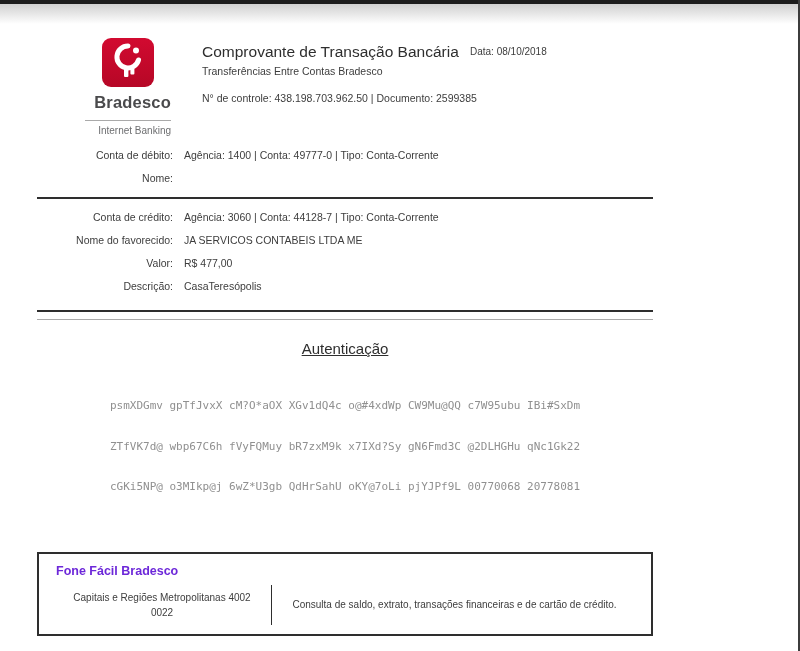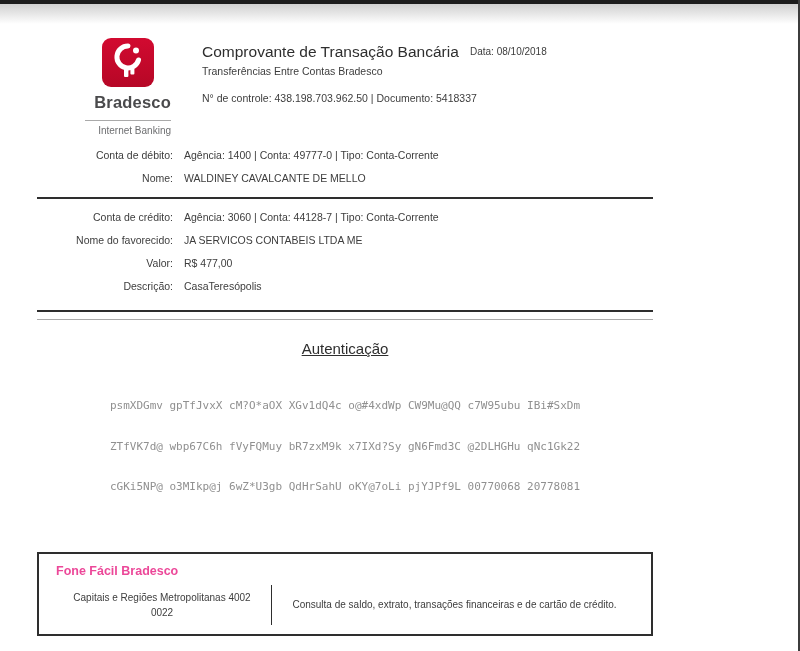--- a/index.html
+++ b/index.html
@@ -49,21 +49,21 @@
 
   .notice { font-size: 10px; margin: 12px 0 11px 1px; }
 
   .auth-title { text-align: center; font-size: 15px; color: #2e2e2e; margin-top: 20px; text-decoration: underline; }
   .auth-code { margin-top: 15px; text-align: center;
     font-family: "DejaVu Sans Mono", monospace; font-size: 11px; line-height: 13.5px; color: #909090;
     white-space: pre; }
 
   
   .phone-box { margin-top: 31px; width: 616px; border: 2px solid #2e2e2e; padding-bottom: 9px; }
-  .pbox-title { font-size: 12.5px; font-weight: bold; color: #ec4899; padding: 10px 17px 7px 17px; }
+  .pbox-title { font-size: 12.5px; font-weight: bold; color: #6d28d9; padding: 10px 17px 7px 17px; }
   .ptable { margin: 0 14px; }
   .prow { display: flex; align-items: stretch; }
   .pcell { padding: 5px 8px; text-align: center; font-size: 10px; line-height: 15px;
     display: flex; flex-direction: column; justify-content: center; }
   .pcell:not(:last-child) { border-right: 1px solid #2e2e2e; }
   .r1c1 { width: 37.5%; } .r1c2 { width: 62.5%; }
 </style>
 </head>
 <body>
 
@@ -84,33 +84,32 @@
             <rect x="19.4" y="26" width="4" height="6.5" rx="1" fill="#ffffff"></rect>
           </svg>
         </span>
       </div>
       <div class="brand-name">Bradesco</div>
       <div class="brand-channel">Internet Banking</div>
     </div>
     <div class="header-main">
       <div class="doc-title">Comprovante de Transação Bancária</div>
       <div class="doc-subtitle">Transferências Entre Contas Bradesco</div>
-      <div class="control-line">N° de controle: 438.198.703.962.50 | Documento: 5418337</div>
+      <div class="control-line">N° de controle: 438.198.703.962.50 | Documento: 2599385</div>
     </div>
     <div class="doc-date">Data: 08/10/2018</div>
   </div>
 
   <div class="details">
     <div class="drow">
       <div class="dlabel">Conta de débito:</div>
       <div class="dvalue">Agência: 1400 | Conta: 49777-0 | Tipo: Conta-Corrente</div>
     </div>
     <div class="drow">
       <div class="dlabel">Nome:</div>
-      <div class="dvalue">WALDINEY CAVALCANTE DE MELLO</div>
     </div>
   </div>
 
   <hr class="rule">
 
   <div class="details" style="margin-top:4px;">
     <div class="drow">
       <div class="dlabel">Conta de crédito:</div>
       <div class="dvalue">Agência: 3060 | Conta: 44128-7 | Tipo: Conta-Corrente</div>
     </div>

